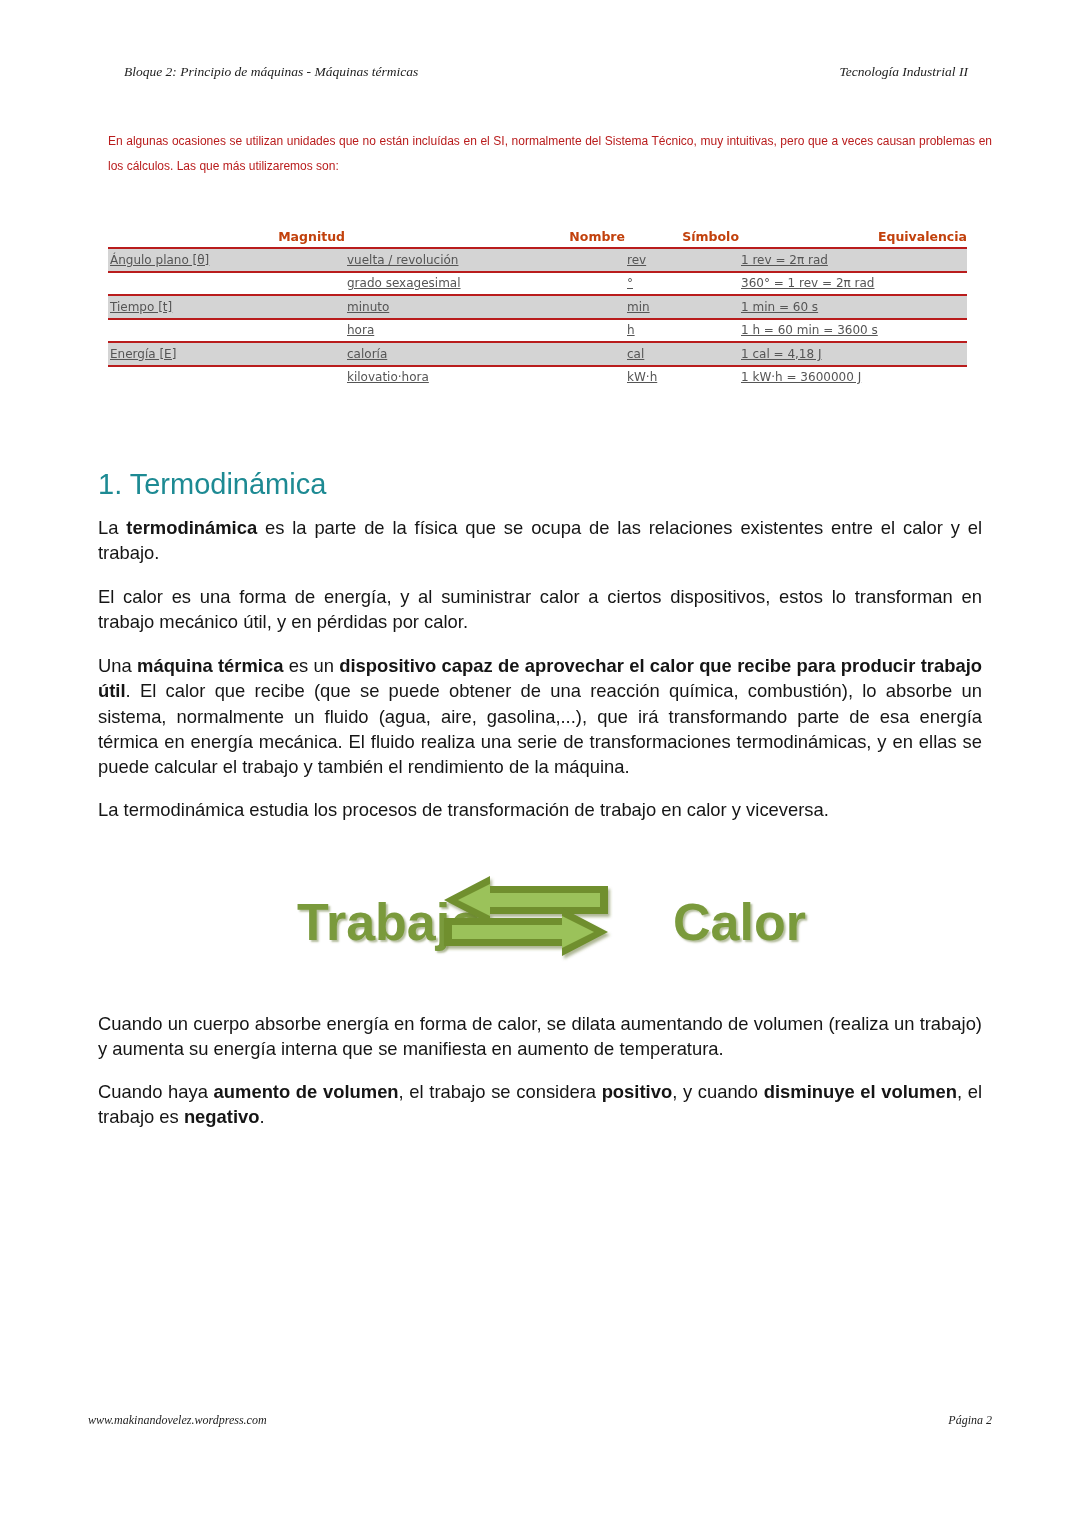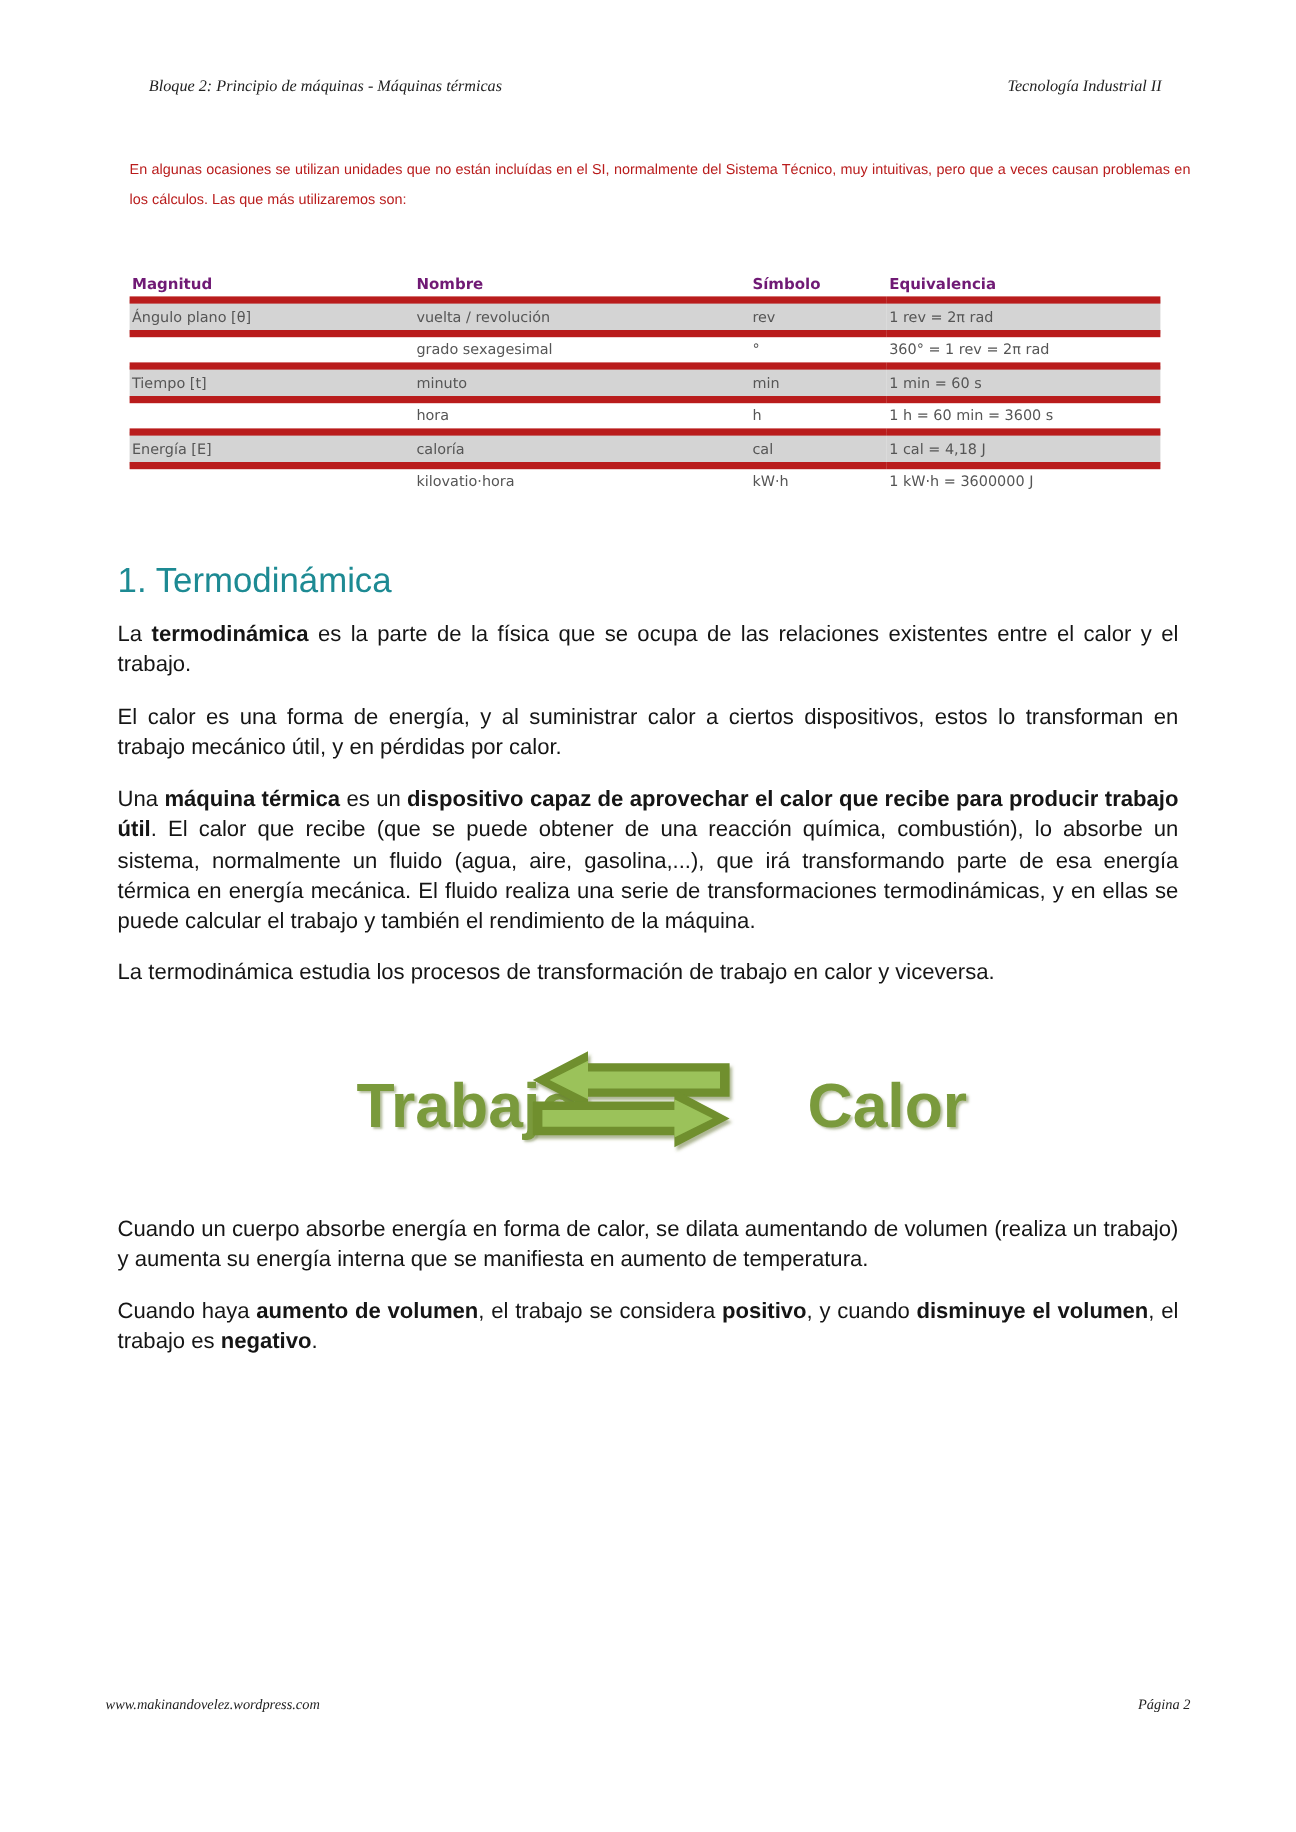--- a/index.html
+++ b/index.html
@@ -5,22 +5,22 @@
   html, body { margin: 0; padding: 0; background: #ffffff; }
   body { width: 1080px; height: 1527px; position: relative; overflow: hidden; color: #111; }
   .header { position: absolute; top: 64px; left: 112px; right: 112px; display: flex; justify-content: space-between;
             font-family: "Liberation Serif", serif; font-style: italic; font-size: 13.5px; color: #222; margin-left: 12px; }
   .footer { position: absolute; top: 1413px; left: 88px; right: 88px; display: flex; justify-content: space-between;
             font-family: "Liberation Serif", serif; font-style: italic; font-size: 12px; color: #222; }
   .content { position: absolute; left: 108px; width: 884px; top: 129px; font-family: "Liberation Sans", sans-serif; font-size: 12px; line-height: 25.3px; color: #b91c1c; }
   .content p { margin: 0; text-align: justify; }
   .units-table { position: absolute; left: 108px; top: 226px; width: 859px; border-collapse: collapse;
                  font-family: "DejaVu Sans", sans-serif; font-size: 12px; color: #555; }
-  .units-table th { text-align: left; font-weight: bold; color: #701a75; height: 21px; padding: 0 0 0 2px; font-size: 12.5px; margin-left: 16px; }
-  .units-table td { height: 21.5px; padding: 0 0 0 2px; border-top: 6px solid #b91c1c; }
+  .units-table th { text-align: right; font-weight: bold; color: #c2410c; height: 21px; padding: 0 0 0 2px; font-size: 12.5px; margin-left: 16px; }
+  .units-table td { height: 21.5px; padding: 0 0 0 2px; border-top: 2px solid #b91c1c; text-decoration: underline; }
   .units-table tr.shaded td { background: #d4d4d4; }
   .units-table .c1 { width: 235px; } .units-table .c2 { width: 278px; } .units-table .c3 { width: 112px; }
   .section-title { position: absolute; left: 98px; top: 468px; font-family: "Liberation Sans", sans-serif; font-size: 29px; color: #1d8a93; margin: 0; font-weight: normal; }
   .p { position: absolute; left: 98px; width: 884px; font-family: "Liberation Sans", sans-serif; font-size: 18.4px; line-height: 25.3px; color: #151515; text-align: justify; margin: 0; }
   .p b { font-weight: bold; }
   .diagram { position: absolute; left: 295px; top: 872px; width: 490px; height: 100px; }
   .diag-word { position: absolute; font-family: "Liberation Sans", sans-serif; font-weight: bold; font-size: 52px; color: #7a9a3c;
                text-shadow: 2px 2px 2px rgba(90,110,40,0.45); }
 </style>
 </head>

